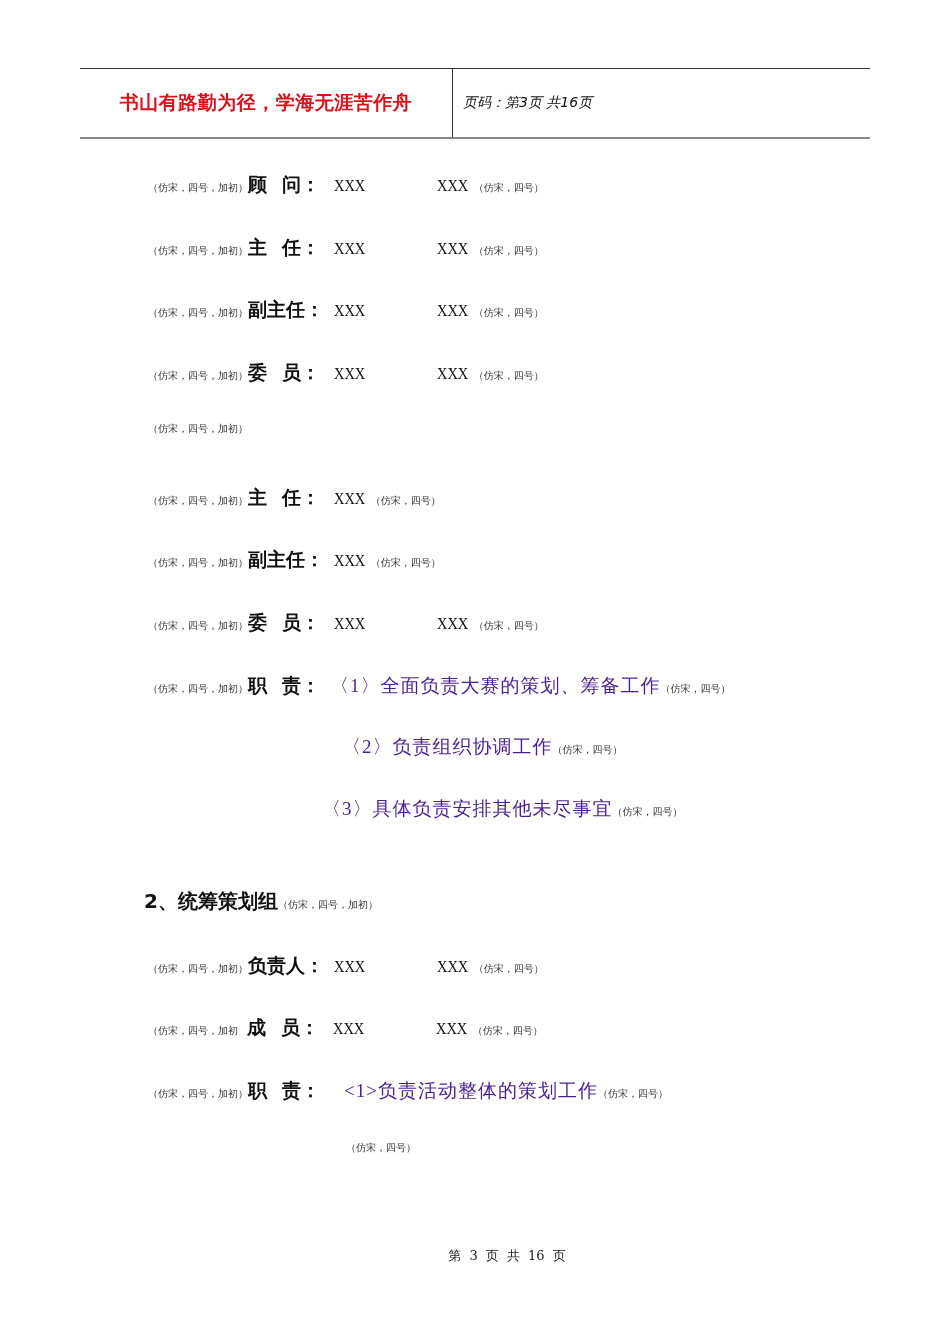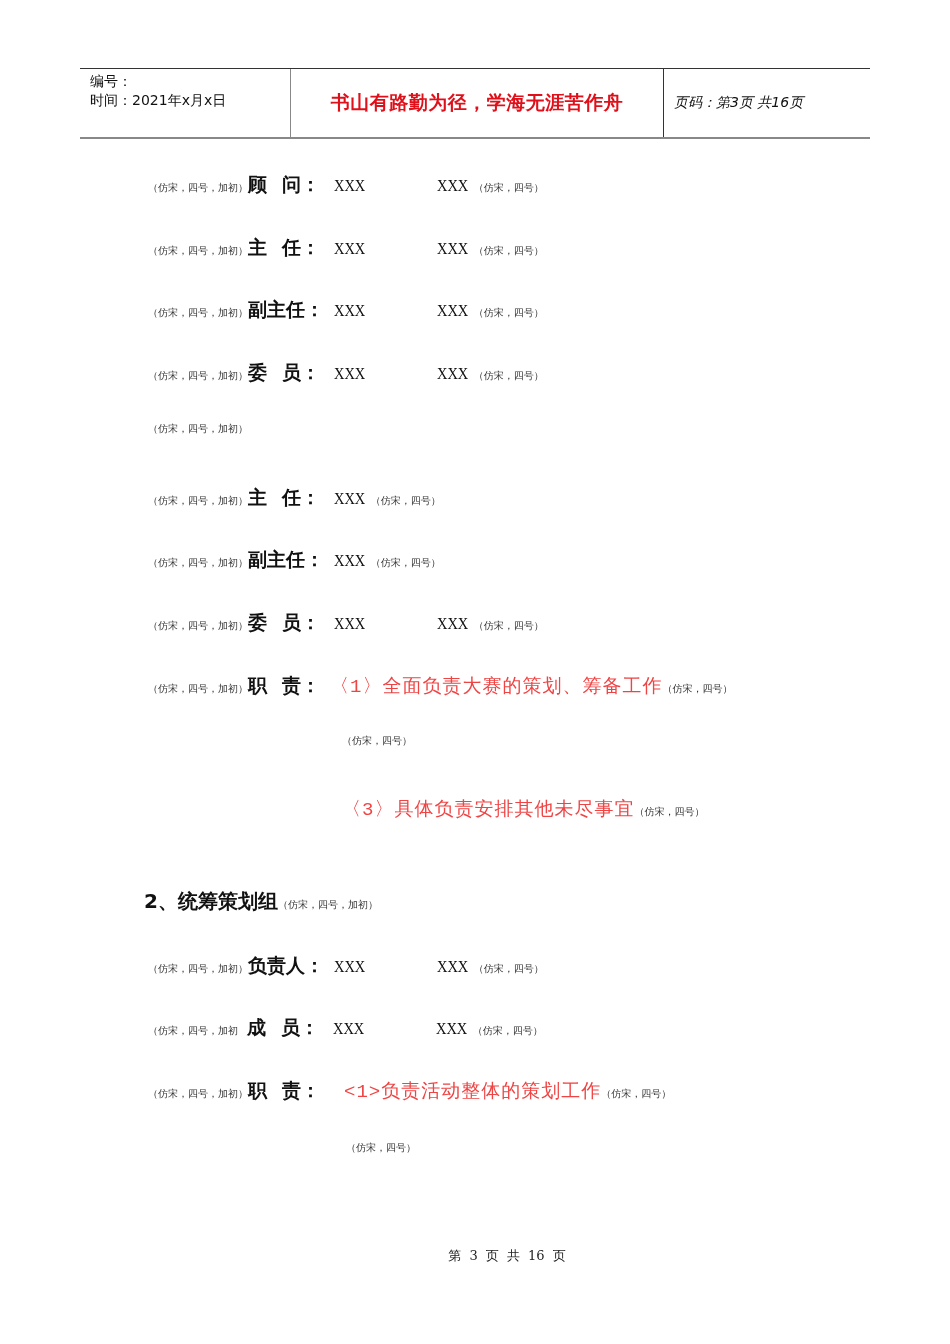--- a/index.html
+++ b/index.html
@@ -15,32 +15,28 @@
   .hdr-right { flex: 1; display: flex; align-items: center; padding-left: 10px;
                font-family: "DejaVu Sans", "Liberation Sans", sans-serif; font-size: 14px; color: #111; font-style: italic; }
 
   .row { position: absolute; left: 148px; white-space: nowrap; display: flex; align-items: baseline; }
   .note { font-size: 10px; color: #333; }
   .label { font-family: "DejaVu Sans", "Liberation Sans", sans-serif; font-weight: bold; font-size: 19px; color: #111; }
   .label2 { display: inline-block; width: 72px; display: inline-flex; justify-content: space-between; }
   .val { font-size: 17px; font-family: "Liberation Serif", "DejaVu Serif", serif; transform: scaleX(0.85); transform-origin: left; display: inline-block; }
   .val-gap { display: inline-block; width: 66px; }
   .section { font-family: "DejaVu Sans", "Liberation Sans", sans-serif; font-weight: bold; font-size: 20px; color: #111; }
-  .duty { font-size: 19px; font-family: Liberation Mono, monospace; color: #ef4444; letter-spacing: 1px; }
+  .duty { font-size: 19px; font-family: Liberation Serif, serif; color: #4c1d95; letter-spacing: 1px; }
   .footer { position: absolute; top: 1247px; left: 0; width: 950px; text-align: center;
             font-size: 13px; color: #222; word-spacing: 4px; padding-left: 32px; }
 </style>
 </head>
 <body>
 
 <div class="hdr">
-  <div class="hdr-left">
-    <div>编号：</div>
-    <div>时间：2021年x月x日</div>
-  </div>
   <div class="hdr-mid">书山有路勤为径，学海无涯苦作舟</div>
   <div class="hdr-right">页码：第3页  共16页</div>
 </div>
 
 <div class="row" style="top:172px">
   <span class="note">（仿宋，四号，加初）</span>
   <span class="label label2">
       <span>顾</span>
       <span>问：</span>
     </span>
@@ -128,23 +124,24 @@
   <span class="note">（仿宋，四号，加初）</span>
   <span class="label label2">
       <span>职</span>
       <span>责：</span>
     </span>
   <span style="width:10px;display:inline-block"></span>
   <span class="duty">〈1〉全面负责大赛的策划、筹备工作</span>
   <span class="note">（仿宋，四号）</span>
 </div>
 <div class="row" style="top:734px; left:342px">
+  <span class="duty">〈2〉负责组织协调工作</span>
   <span class="note">（仿宋，四号）</span>
 </div>
-<div class="row" style="top:796px; left:342px">
+<div class="row" style="top:796px; left:322px">
   <span class="duty">〈3〉具体负责安排其他未尽事宜</span>
   <span class="note">（仿宋，四号）</span>
 </div>
 
 <div class="row" style="top:888px; left:144px">
   <span class="section">2、统筹策划组</span>
   <span class="note">（仿宋，四号，加初）</span>
 </div>
 
 <div class="row" style="top:953px">

